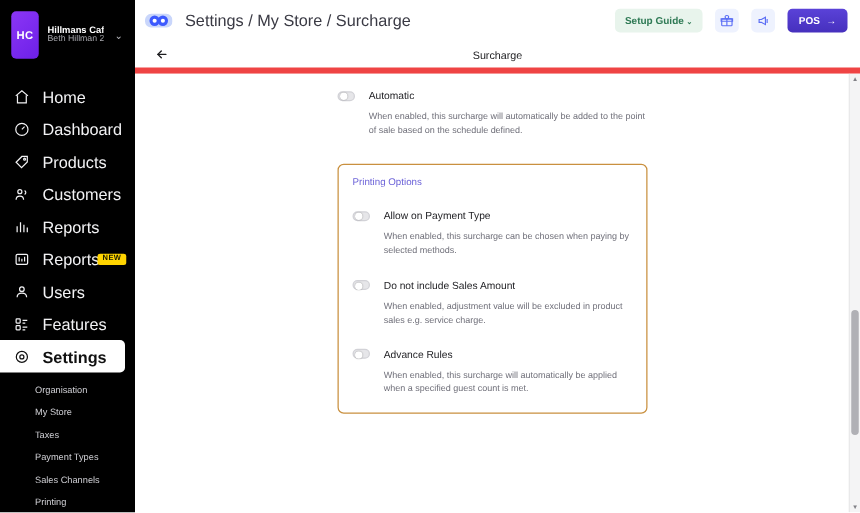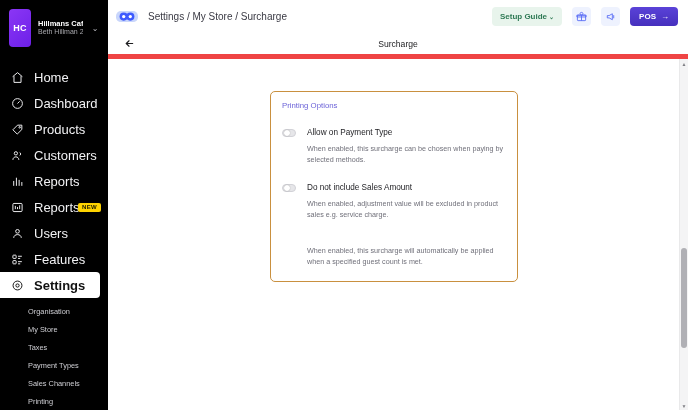--- a/index.html
+++ b/index.html
@@ -81,21 +81,21 @@
   .main { flex: 1; height: 410px; display: flex; flex-direction: column; background: #ffffff; position: relative; min-width: 0; }
 
   .topbar {
     height: 33px; flex: none;
     display: flex; align-items: center;
     padding: 0 10px 0 8px;
     background: #ffffff;
     gap: 10px;
   }
   .logo { width: 22px; height: 22px; flex: none; display:flex; align-items:center; justify-content:center; }
-  .breadcrumb { font-size: 10px; color: #3a3a44; white-space: nowrap; }
+  .breadcrumb { font-size: 13px; color: #3a3a44; white-space: nowrap; }
   .top-spacer { flex: 1; }
   .setup-guide {
     background: #e8f4ec; color: #2f7a55;
     font-size: 8px; font-weight: bold;
     padding: 5px 8px; border-radius: 4px;
     display: flex; align-items: center; gap: 2px;
     cursor: pointer; white-space: nowrap; text-align: right;
   }
   .setup-guide .chev { font-size: 6px; }
   .icon-btn {
@@ -406,20 +406,29 @@
             <path d="M11 6l-6 6 6 6"></path>
           </svg>
       </div>
       <div class="page-title">Surcharge</div>
     </div>
 
     <div class="scrollarea">
       <div class="content">
         <div class="form-col">
 
+          <div class="setting-row">
+            <div class="setting-head">
+              <div class="switch">
+                  <div class="knob"></div>
+                </div>
+              <div class="setting-title">Automatic</div>
+            </div>
+            <div class="setting-desc">When enabled, this surcharge will automatically be added to the point of sale based on the schedule defined.</div>
+          </div>
 
           <div class="advanced-box">
             <div class="advanced-title">Printing Options</div>
 
             <div class="setting-row">
               <div class="setting-head">
                 <div class="switch">
                     <div class="knob"></div>
                   </div>
                 <div class="setting-title">Allow on Payment Type</div>
@@ -431,20 +440,26 @@
               <div class="setting-head">
                 <div class="switch">
                     <div class="knob"></div>
                   </div>
                 <div class="setting-title">Do not include Sales Amount</div>
               </div>
               <div class="setting-desc">When enabled, adjustment value will be excluded in product sales e.g. service charge.</div>
             </div>
 
             <div class="setting-row">
+              <div class="setting-head">
+                <div class="switch">
+                    <div class="knob"></div>
+                  </div>
+                <div class="setting-title">Advance Rules</div>
+              </div>
               <div class="setting-desc">When enabled, this surcharge will automatically be applied when a specified guest count is met.</div>
             </div>
           </div>
 
         </div>
       </div>
 
       <div class="vscroll">
         <div class="arrow">▲</div>
         <div class="track">

